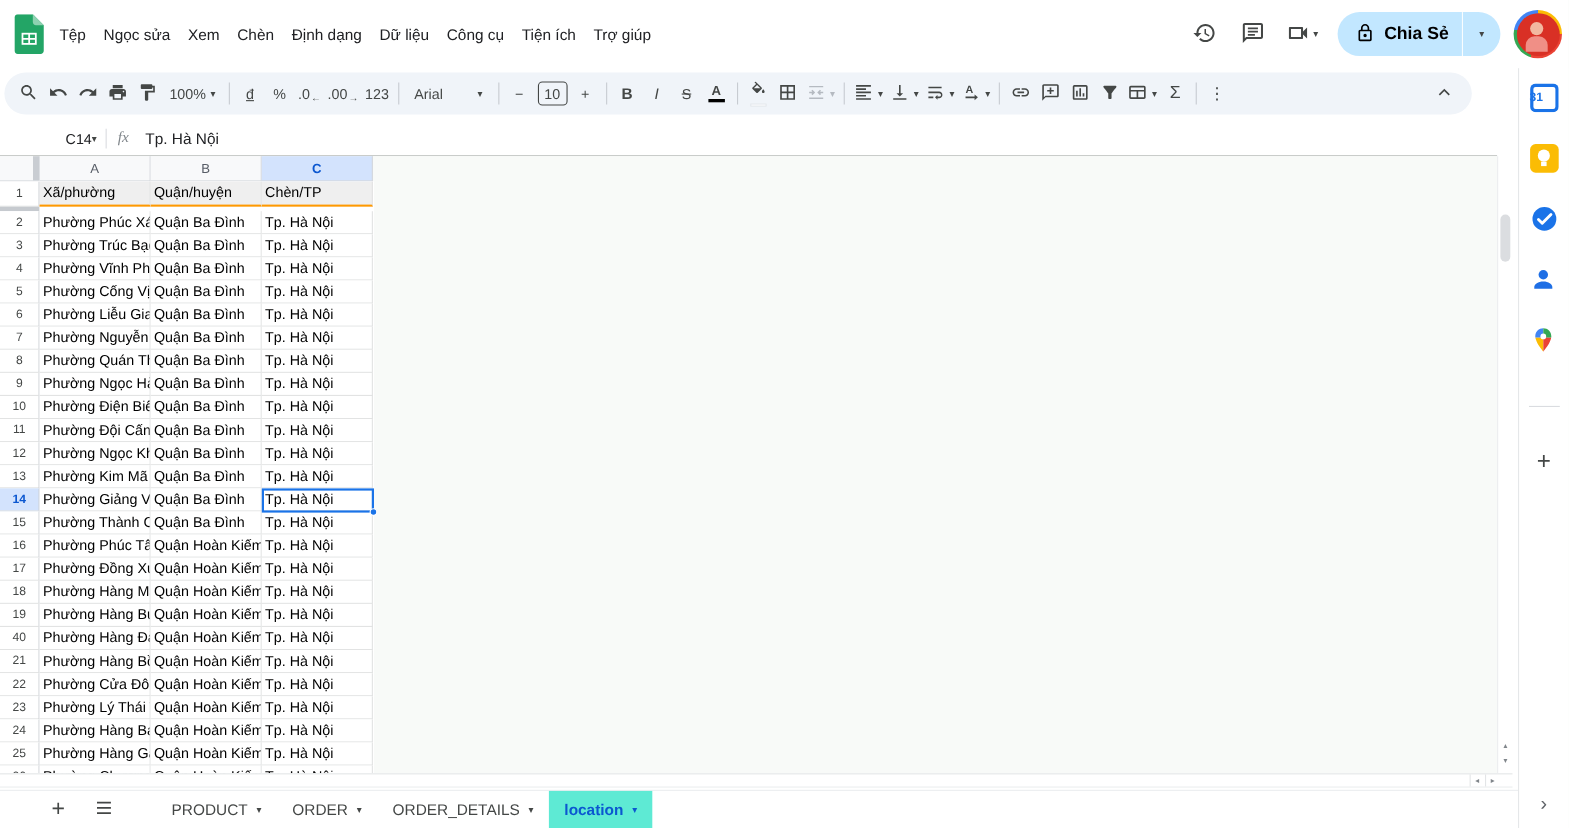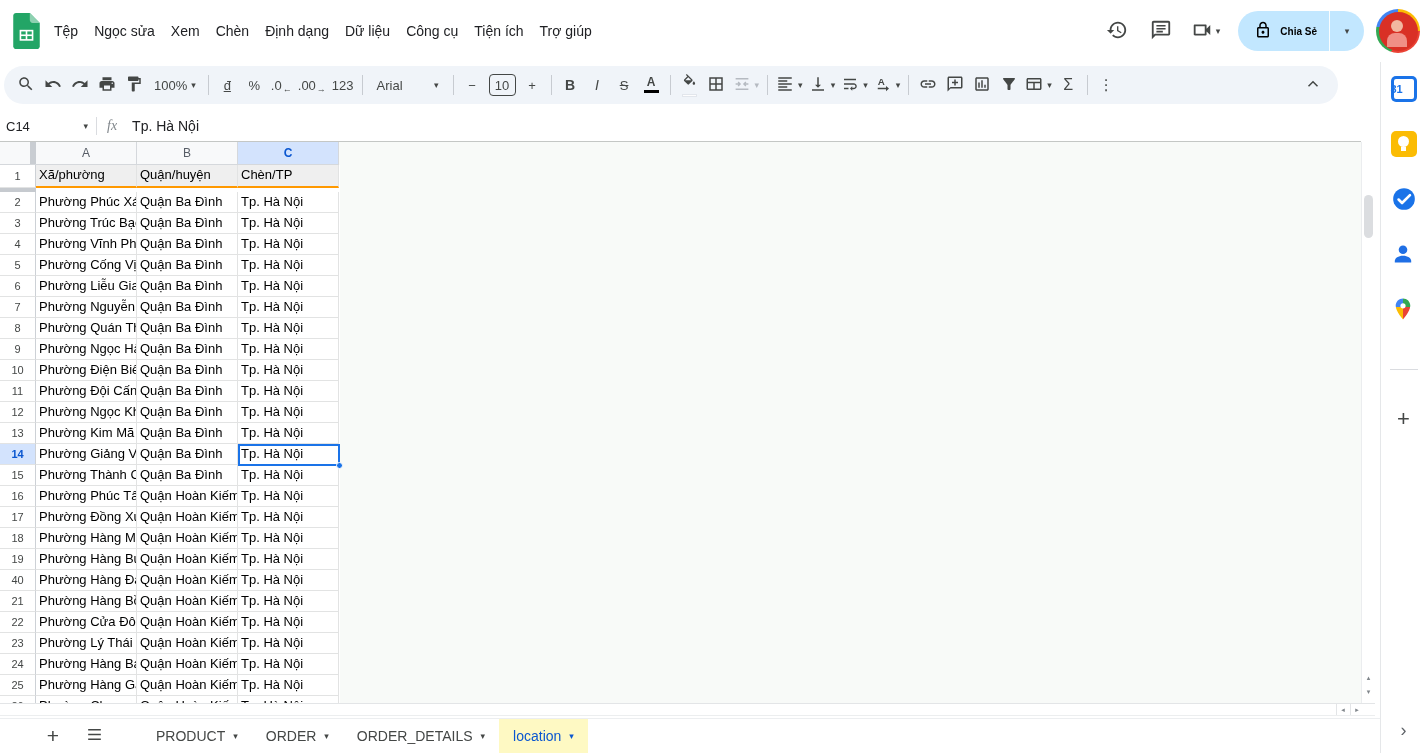--- a/index.html
+++ b/index.html
@@ -13,21 +13,21 @@
   .title-row{display:flex;align-items:center;gap:15px}
   .doc-title{font-size:18px;color:#202124;white-space:nowrap}
   .doc-icons{display:flex;gap:14px;color:#444746;align-items:center}
   .menubar{display:flex;margin-left:-8px;margin-top:9px}
   .menu-item{padding:3px 8px;font-size:14px;color:#202124;border-radius:4px}
   .top-right{position:absolute;right:6px;top:0;height:62px;display:flex;align-items:center;gap:4px}
   .round-btn{width:40px;height:40px;border-radius:50%;display:flex;align-items:center;justify-content:center;color:#444746}
   .meet-group{display:flex;align-items:center;gap:3px;color:#444746;padding:0 6px}
   .share-pill{height:40px;border-radius:20px;background:#c2e7ff;display:flex;align-items:center;margin-left:8px;color:#001d35}
   .share-main{display:flex;align-items:center;gap:8px;padding:0 12px 0 16px;height:100%}
-  .share-label{font-size:10px;font-weight:700}
+  .share-label{font-size:16px;font-weight:700}
   .share-div{width:1px;height:40px;background:rgba(255,255,255,.9)}
   .share-caret{width:34px;height:100%;display:flex;align-items:center;justify-content:center}
   .avatar{width:44px;height:44px;border-radius:50%;margin-left:8px;padding:2.5px;background:conic-gradient(#fbbc04 0 25%,#ea4335 25% 55%,#34a853 55% 78%,#4285f4 78% 100%)}
   .avatar-inner{width:100%;height:100%;border-radius:50%;background:#d93025;position:relative;overflow:hidden}
   .avatar-inner::before{content:'';position:absolute;left:12px;top:8px;width:12px;height:12px;border-radius:50%;background:#f2b8a0}
   .avatar-inner::after{content:'';position:absolute;left:8px;top:21px;width:20px;height:14px;border-radius:8px 8px 0 0;background:#f08f86}
 
   
   .toolbar{position:absolute;left:4px;top:66px;width:1334px;height:38px;background:#f0f4f9;border-radius:20px;display:flex;align-items:center;padding:0 12px 0 8px;color:#444746}
   .tb{height:28px;min-width:27px;border-radius:4px;display:flex;align-items:center;justify-content:center;font-size:13px;color:#444746;padding:0 3px;gap:4px;position:relative}
@@ -45,21 +45,21 @@
   .bar-black{width:15px;height:3px;background:#000}
   .bar-white{width:15px;height:3px;background:#fdfdfe;border:1px solid #e2e6ec}
   .muted,.muted *{color:#b5bac1!important}
   .dec-sub{font-size:9px;margin-left:-3px;margin-top:7px}
   .sigma-g{font-size:16px}
   .more-g{font-size:15px;letter-spacing:0}
   .spacer{flex:1}
 
   
   .formula-bar{position:absolute;left:0;top:110px;width:1380px;height:32px;display:flex;align-items:center;background:#fff}
-  .name-box{width:88px;padding-left:6px;display:flex;align-items:center;justify-content:space-between;font-size:13px;color:#202124}
+  .name-box{width:88px;padding-left:17px;display:flex;align-items:center;justify-content:flex-end;font-size:13px;color:#202124}
   .fb-sep{width:1px;height:18px;background:#dadce0;margin:0 10px 0 8px}
   .fx{font-style:italic;font-family:"Liberation Serif","DejaVu Serif",serif;color:#80868b;font-size:14px;margin-right:15px}
   .fb-value{font-size:14px;color:#202124}
 
   
   .grid-topline{position:absolute;left:0;top:141px;width:1361px;height:1px;background:#c4c7c5}
   .canvas-right{position:absolute;left:339px;top:142px;width:1022px;height:561px;background:#f8faf8}
   .col-headers{position:absolute;left:0;top:142px;width:339px;height:23px;display:flex}
   .corner{width:36px;height:23px;background:#f8f9fa;border-bottom:1px solid #d5d8dc;position:relative;flex:none}
   .corner::after{content:'';position:absolute;right:0;top:0;width:6px;height:100%;background:#c9cdd2}
@@ -88,21 +88,21 @@
   .h-left{left:1336px;border-left:1px solid #e3e5e7}.h-right{left:1350px;border-left:1px solid #e3e5e7}
 
   
   .tabbar{position:absolute;left:0;top:718px;width:1380px;height:35px;display:flex;align-items:center;background:#fff;border-top:1px solid #eceef0}
   .tbb{width:32px;height:32px;display:flex;align-items:center;justify-content:center;color:#444746;border-radius:50%}
   .tbb-plus{margin-left:37px;font-size:21px;font-weight:400}
   .tbb-menu{margin-left:9px}
   .tabs{display:flex;height:35px;margin-left:32px}
   .tab{display:flex;align-items:center;gap:8px;padding:0 14px;font-size:14px;color:#444746;font-weight:500;height:100%}
   .tab .caret{font-size:9px;color:#444746}
-  .tab.active{background:#fef9c3;color:#0b57d0;font-weight:400}
+  .tab.active{background:#5eead4;color:#0b57d0;font-weight:700}
   .tab.active .caret{color:#0b57d0}
 
   
   .rail{position:absolute;right:0;top:62px;width:46px;height:691px;background:#fff;border-left:1px solid #e5e7e9;display:flex;flex-direction:column;align-items:center;padding-top:14px;gap:29px}
   .rail-ic{width:26px;height:26px;flex:none;display:flex;align-items:center;justify-content:flex-start}
   .ic-cal{background:#fff;border-radius:5px;box-shadow:inset 0 0 0 3px #1a73e8;color:#1a73e8;font-size:11px;font-weight:700}
   .ic-keep{background:#fbbc04;border-radius:5px;position:relative}
   .ic-keep::before{content:'';position:absolute;left:7.5px;top:5px;width:11px;height:11px;border-radius:50%;background:#fff}
   .ic-keep::after{content:'';position:absolute;left:10.5px;top:16px;width:5px;height:4px;background:#fff}
   .rail-divider{width:28px;height:1px;background:#dadce0;margin-top:18px;flex:none}

